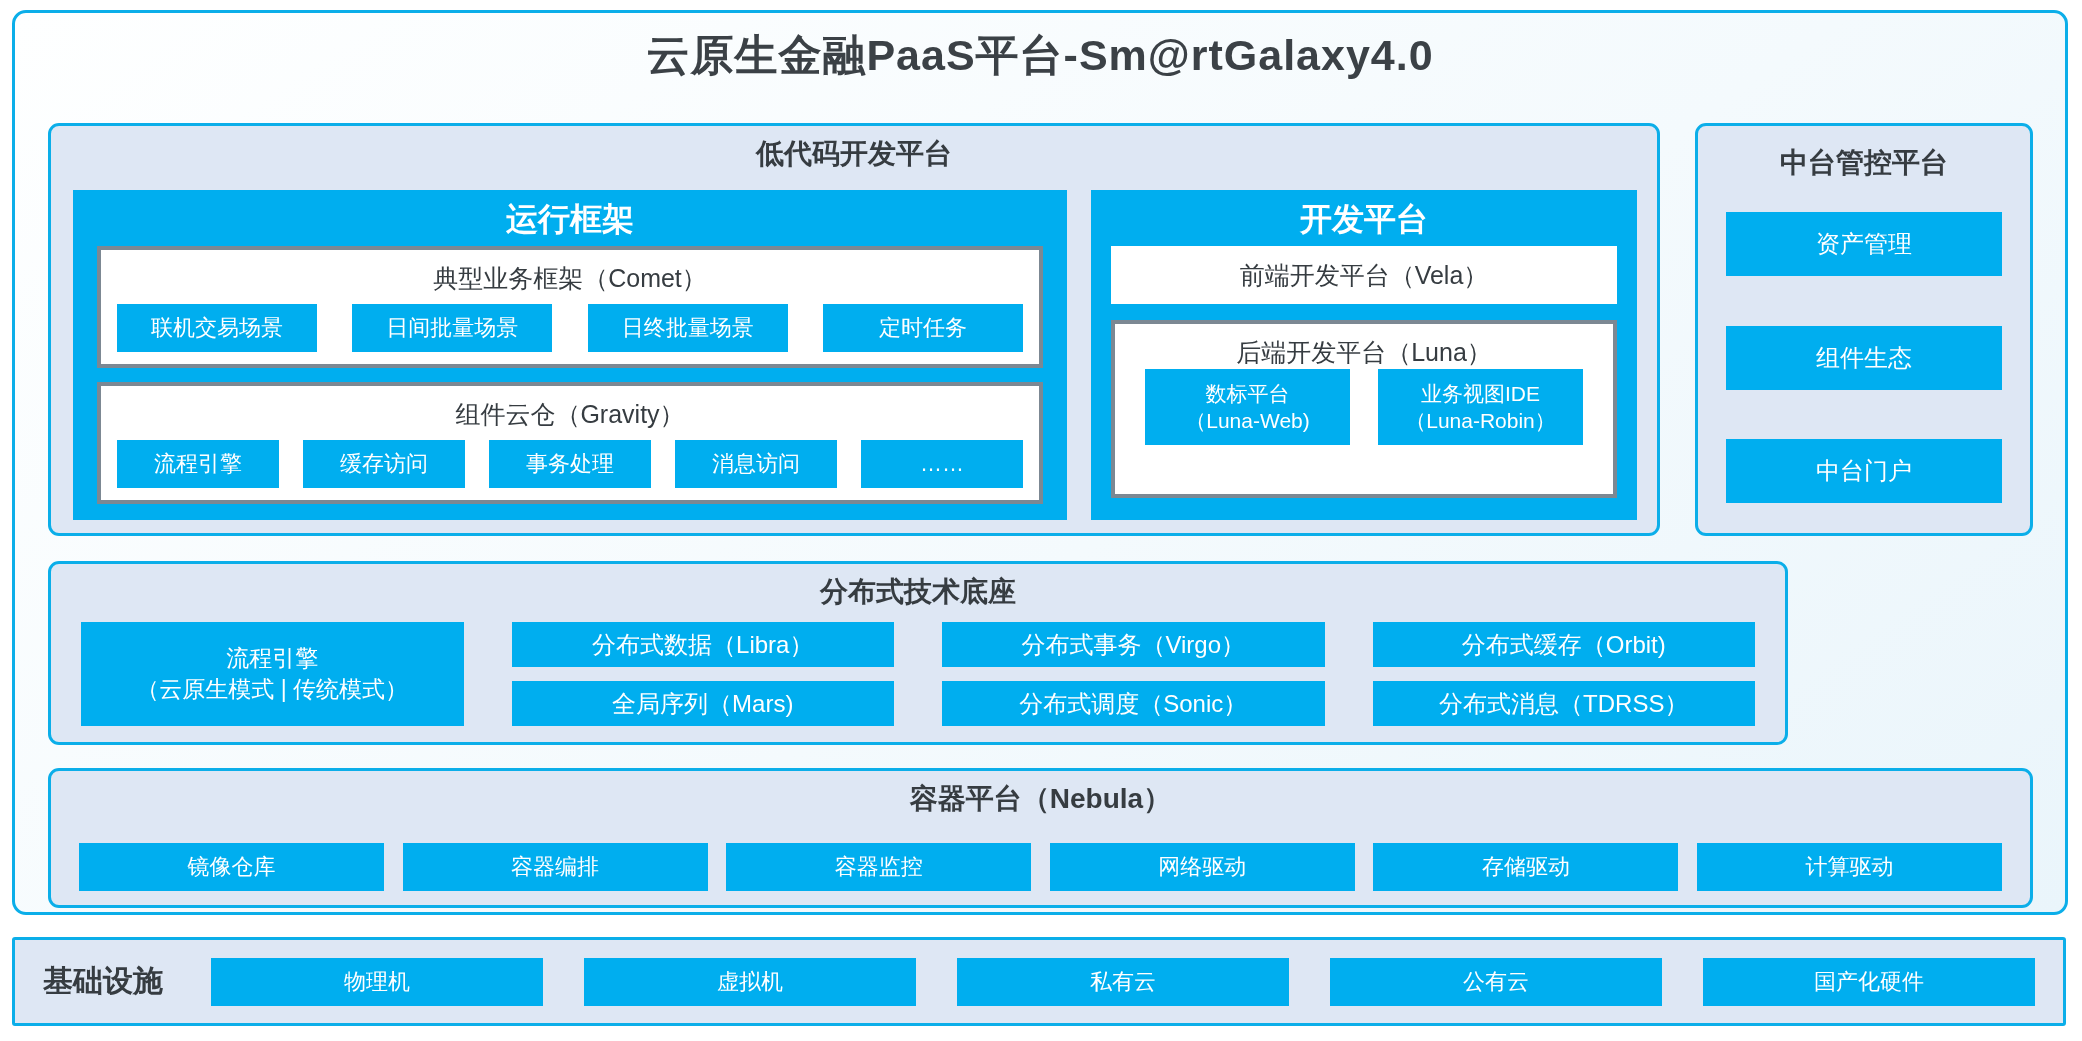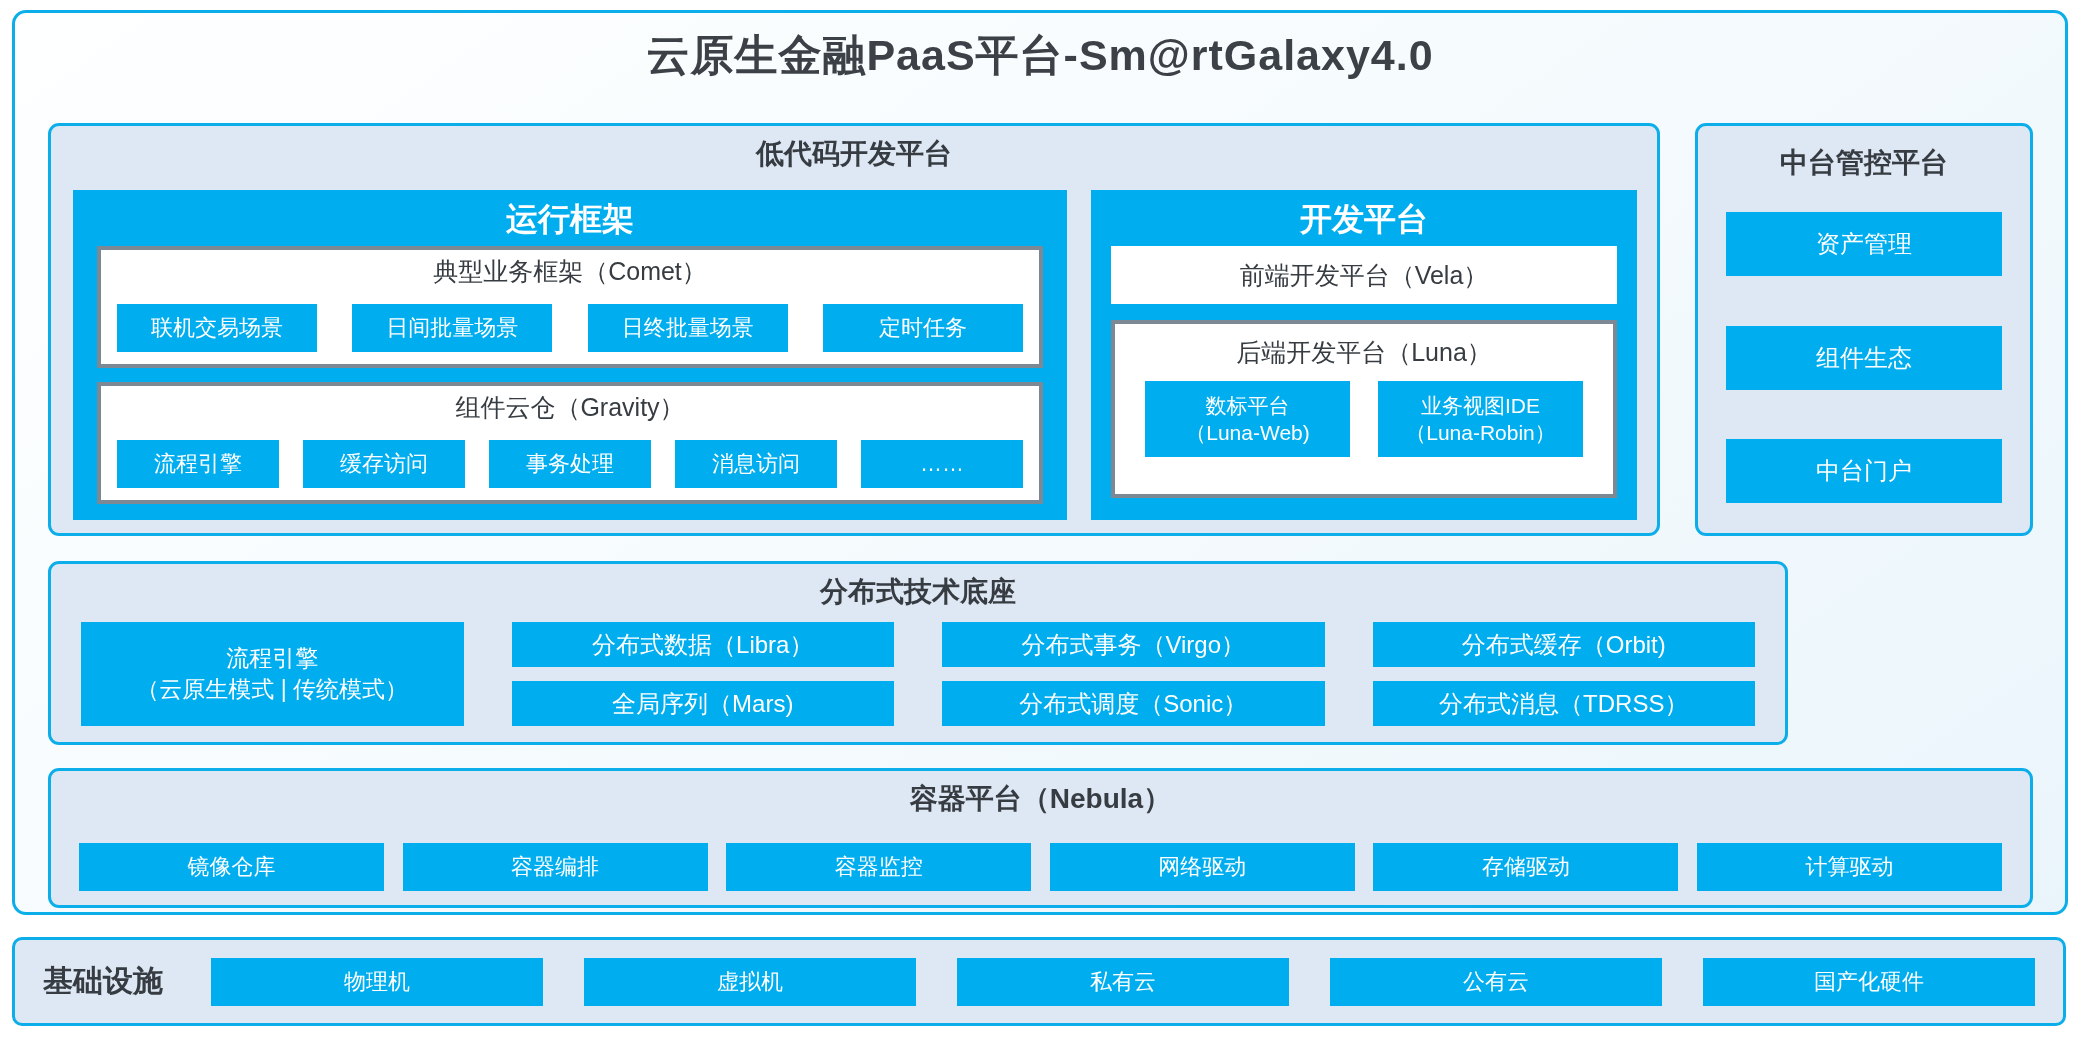--- a/index.html
+++ b/index.html
@@ -21,60 +21,60 @@
   .panel {
     position:absolute; box-sizing:border-box;
     border:3px solid #0baee9; background:#dee7f4; border-radius:11px;
   }
   .panel-header {
     margin-top:9px; text-align:center; font-size:28px; font-weight:bold; color:#363c41;
   }
   .bluebox { position:absolute; background:#00aeef; box-sizing:border-box; }
   .bluebox-title { margin-top:8px; text-align:center; font-size:32px; font-weight:bold; color:#ffffff; }
   .graybox { position:absolute; background:#ffffff; border:4px solid #7c8893; box-sizing:border-box; }
-  .whitebox-title { margin-top:5px; text-align:center; font-size:25px; color:#363c41; }
+  .whitebox-title { margin-top:12px; text-align:center; font-size:25px; color:#363c41; }
   .btn {
     background:#00aeef; color:#ffffff; display:flex; align-items:center;
     justify-content:center; font-size:22px; box-sizing:border-box; text-align:center;
   }
   .btn-col { flex-direction:column; }
   
   .runtime { left:22px; top:64px; width:994px; height:330px; }
   .comet   { left:24px; top:56px;  width:946px; height:122px; }
   .gravity { left:24px; top:192px; width:946px; height:122px; }
   .node-row { position:absolute; left:16px; right:16px; bottom:12px; height:48px;
               display:flex; justify-content:space-between; }
   .comet .btn { width:200px; }
   .gravity .btn { width:162px; }
   
   .devp { left:1040px; top:64px; width:546px; height:330px; }
   .vela { position:absolute; left:20px; top:56px; width:506px; height:58px;
           background:#ffffff; display:flex; align-items:center; justify-content:center;
           font-size:25px; color:#363c41; }
   .luna { left:20px; top:130px; width:506px; height:178px; }
-  .luna-row { margin-top:12px; display:flex; justify-content:center; gap:28px; }
+  .luna-row { display:flex; justify-content:center; gap:28px; }
   .luna-row .btn { width:205px; height:76px; font-size:21px; line-height:1.3; }
   
   .mid-col { position:absolute; left:28px; right:28px; top:86px; bottom:30px;
              display:flex; flex-direction:column; justify-content:space-between; }
   .mid-col .btn { height:64px; font-size:24px; }
   
   .dist-grid { position:absolute; left:30px; right:30px; top:58px; bottom:16px;
                display:flex; gap:48px; }
   .dist-col { flex:1; display:flex; flex-direction:column; gap:14px; }
   .dist-col .btn { flex:1; font-size:24px; }
   .dual .btn { line-height:1.35; font-size:23px; }
   
   .cont-row { position:absolute; left:28px; right:28px; bottom:14px; height:48px;
               display:flex; justify-content:space-between; }
   .cont-row .btn { width:305px; }
   
   .infra {
     position:absolute; left:12px; top:937px; width:2054px; height:89px;
-    box-sizing:border-box; border:3px solid #0baee9; background:#dee7f4; border-radius:10px;
+    box-sizing:border-box; border:3px solid #0baee9; background:#dee7f4; border-radius:3px;
     display:flex; align-items:center; padding:0 28px;
   }
   .infra-label { font-size:30px; font-weight:bold; color:#363c41; flex:0 0 auto; }
   .infra-row { flex:1; display:flex; justify-content:space-between; margin-left:48px; }
   .infra-row .btn { width:332px; height:48px; }
 </style>
 </head>
 <body>
 
 <div class="frame">

